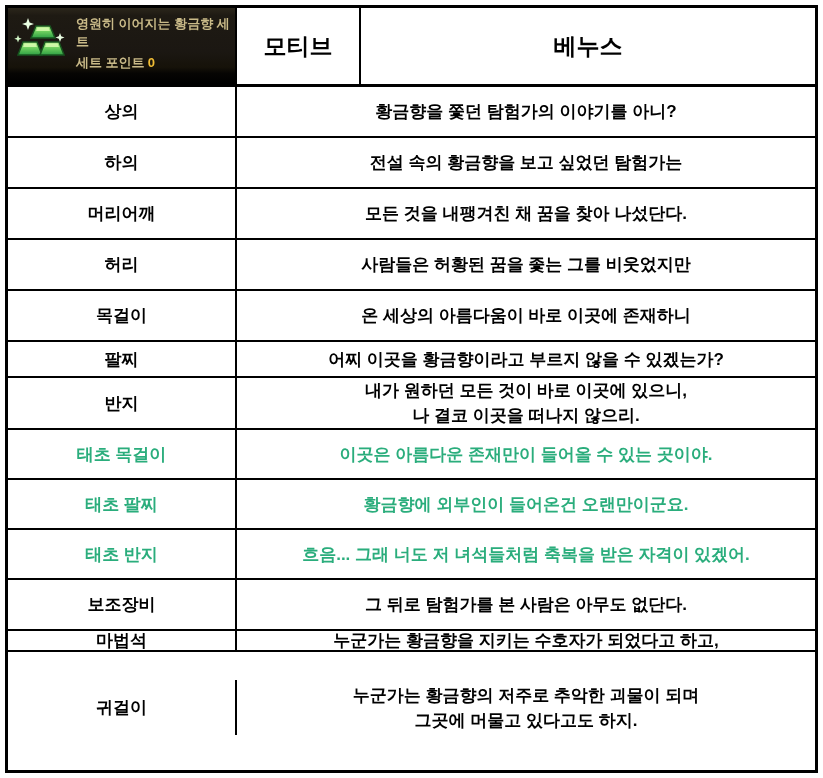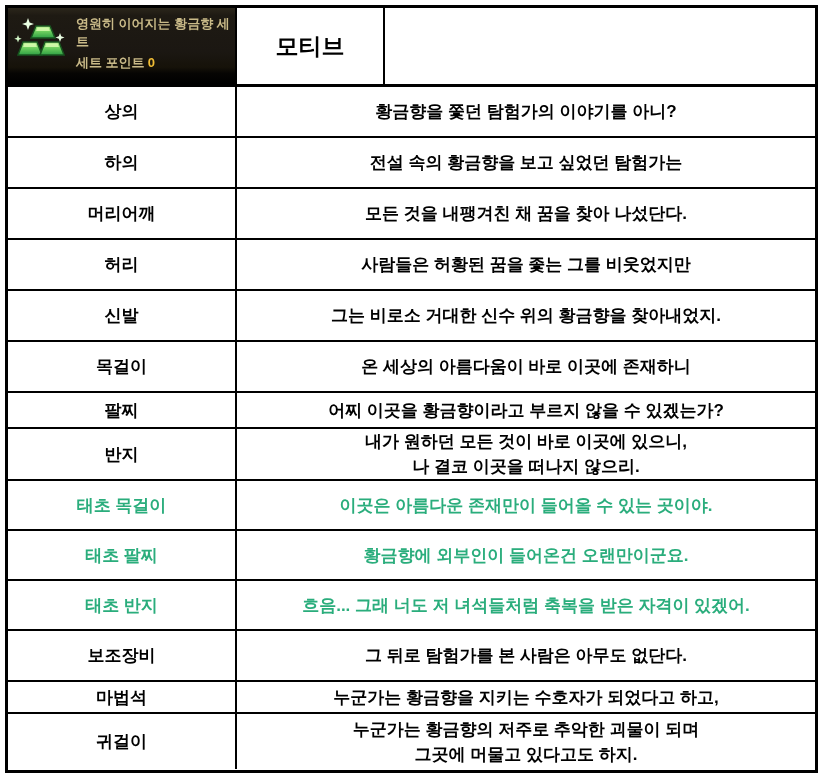--- a/index.html
+++ b/index.html
@@ -11,36 +11,36 @@
   *{margin:0;padding:0;box-sizing:border-box;}
   html,body{width:823px;height:778px;background:#ffffff;overflow:hidden;}
   body{font-family:"Liberation Sans","DejaVu Sans",sans-serif;font-weight:bold;color:#000;}
   .table{
     position:absolute;left:5px;top:5px;width:813px;height:768px;
     border:3px solid var(--border);
     display:flex;flex-direction:column;background:#fff;
   }
   .hrow{display:flex;height:79px;border-bottom:3px solid var(--border);flex:0 0 auto;}
   .row{display:flex;border-bottom:2px solid var(--border);flex:0 0 auto;}
-  .row:last-child{border-bottom:none;}
-  .h51{height:51px}.h50{height:50px}.h36{height:36px}.h55{height:52px}.h34{height:32px}.h57{height:55px}
+  .row:last-child{border-bottom:none;margin-top:28px;}
+  .h51{height:51px}.h50{height:50px}.h36{height:36px}.h55{height:52px}.h34{height:21px}.h57{height:55px}
   .cell{display:flex;align-items:center;justify-content:center;}
   .slot{width:229px;border-right:2px solid var(--border);font-size:17px;text-align:left;}
   .desc{flex:1;font-size:17px;text-align:center;white-space:pre-line;line-height:25px;padding:0 12px;}
   .hl .slot,.hl .desc{color:var(--green);}
   
   .banner-cell{width:229px;border-right:2px solid var(--border);position:relative;overflow:hidden;
     background:linear-gradient(180deg,#2b261b 0%,#1e1a13 10%,#1b1712 58%,#161209 78%,#060503 86%,#000 100%);}
   .banner-inner{position:absolute;inset:0;display:flex;align-items:center;}
   .banner-icon{flex:0 0 auto;margin:0 4px 6px 6px;}
   .banner-text{display:flex;flex-direction:column;gap:3px;margin-bottom:6px;}
   .banner-line1{font-size:13px;color:var(--banner-text);letter-spacing:0;}
   .banner-line2{font-size:13px;color:var(--banner-text);}
   .banner-line2 .zero{color:var(--banner-points);margin-left:3px;}
-  .motif-cell{width:148px;border-right:2px solid var(--border);font-size:23px;}
+  .motif-cell{width:124px;border-right:2px solid var(--border);font-size:23px;}
   .venus-cell{flex:1;font-size:23px;}
 </style>
 </head>
 <body>
 
 <div class="table">
 
   <div class="hrow">
     <div class="cell banner-cell">
       <div class="banner-inner">
@@ -66,41 +66,38 @@
           <path d="M46 16 L47.2 19.3 L50.5 20.5 L47.2 21.7 L46 25 L44.8 21.7 L41.5 20.5 L44.8 19.3 Z" fill="#eaffe3"></path>
           <path d="M4 18 L5 20.7 L7.7 21.7 L5 22.7 L4 25.4 L3 22.7 L0.3 21.7 L3 20.7 Z" fill="#d4f7c8"></path>
         </svg>
         <div class="banner-text">
           <div class="banner-line1">영원히 이어지는 황금향 세트</div>
           <div class="banner-line2"><span>세트 포인트</span><span class="zero">0</span></div>
         </div>
       </div>
     </div>
     <div class="cell motif-cell">모티브</div>
+    <div class="cell venus-cell">베누스</div>
   </div>
 
   <div class="row h51">
     <div class="cell slot">상의</div>
     <div class="cell desc">황금향을 쫓던 탐험가의 이야기를 아니?</div>
   </div>
   <div class="row h51">
     <div class="cell slot">하의</div>
     <div class="cell desc">전설 속의 황금향을 보고 싶었던 탐험가는</div>
   </div>
   <div class="row h51">
     <div class="cell slot">머리어깨</div>
     <div class="cell desc">모든 것을 내팽겨친 채 꿈을 찾아 나섰단다.</div>
   </div>
   <div class="row h51">
     <div class="cell slot">허리</div>
     <div class="cell desc">사람들은 허황된 꿈을 좇는 그를 비웃었지만</div>
-  </div>
-  <div class="row h51">
-    <div class="cell slot">신발</div>
-    <div class="cell desc">그는 비로소 거대한 신수 위의 황금향을 찾아내었지.</div>
   </div>
   <div class="row h51">
     <div class="cell slot">목걸이</div>
     <div class="cell desc">온 세상의 아름다움이 바로 이곳에 존재하니</div>
   </div>
   <div class="row h36">
     <div class="cell slot">팔찌</div>
     <div class="cell desc">어찌 이곳을 황금향이라고 부르지 않을 수 있겠는가?</div>
   </div>
   <div class="row h55">

